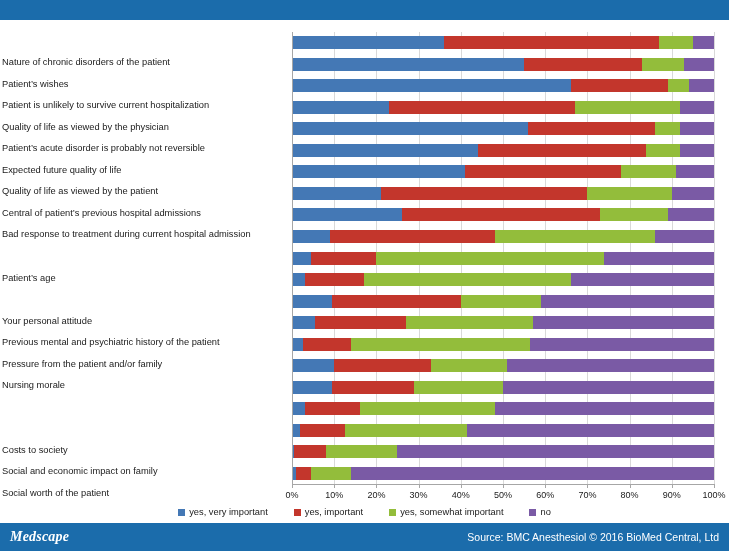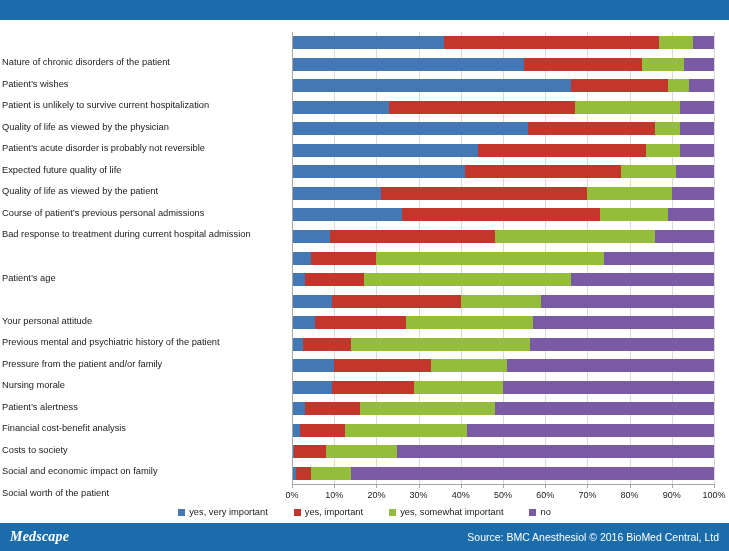--- a/index.html
+++ b/index.html
@@ -100,29 +100,27 @@
 <div id="chart-area">
 
   <div id="cat-labels">
       <div class="cat-label" style="top: 17.2619px;">Nature of chronic disorders of the patient</div>
       <div class="cat-label" style="top: 38.7857px;">Patient’s wishes</div>
       <div class="cat-label" style="top: 60.3095px;">Patient is unlikely to survive current hospitalization</div>
       <div class="cat-label" style="top: 81.8333px;">Quality of life as viewed by the physician</div>
       <div class="cat-label" style="top: 124.881px;">Expected future quality of life</div>
       <div class="cat-label" style="top: 103.357px;">Patient’s acute disorder is probably not reversible</div>
       <div class="cat-label" style="top: 146.405px;">Quality of life as viewed by the patient</div>
-      <div class="cat-label" style="top: 167.929px;">Course of patient’s previous personal admissions</div>
+      <div class="cat-label" style="top: 167.929px;">Central of patient’s previous hospital admissions</div>
       <div class="cat-label" style="top: 189.452px;">Bad response to treatment during current hospital admission</div>
       <div class="cat-label" style="top: 232.5px;">Patient’s age</div>
       <div class="cat-label" style="top: 275.548px;">Your personal attitude</div>
       <div class="cat-label" style="top: 297.071px;">Previous mental and psychiatric history of the patient</div>
       <div class="cat-label" style="top: 318.595px;">Pressure from the patient and/or family</div>
       <div class="cat-label" style="top: 340.119px;">Nursing morale</div>
-      <div class="cat-label" style="top: 361.643px;">Patient’s alertness</div>
-      <div class="cat-label" style="top: 383.167px;">Financial cost-benefit analysis</div>
       <div class="cat-label" style="top: 426.214px;">Social and economic impact on family</div>
       <div class="cat-label" style="top: 404.69px;">Costs to society</div>
       <div class="cat-label" style="top: 447.738px;">Social worth of the patient</div>
     </div>
 
   <div id="plot-wrap">
     <div id="gridlines">
         <div class="gridline axis0" style="left: 0px;"></div>
         <div class="gridline" style="left: 42.2px;"></div>
         <div class="gridline" style="left: 84.4px;"></div>

